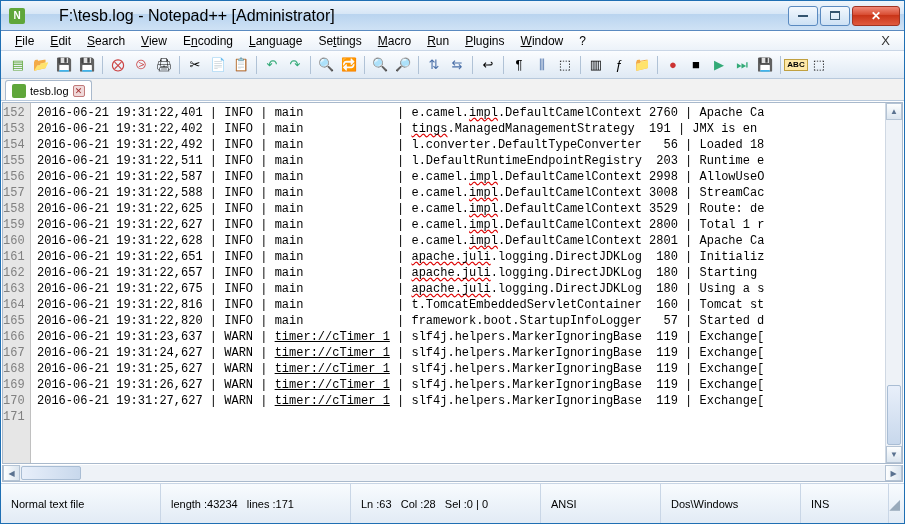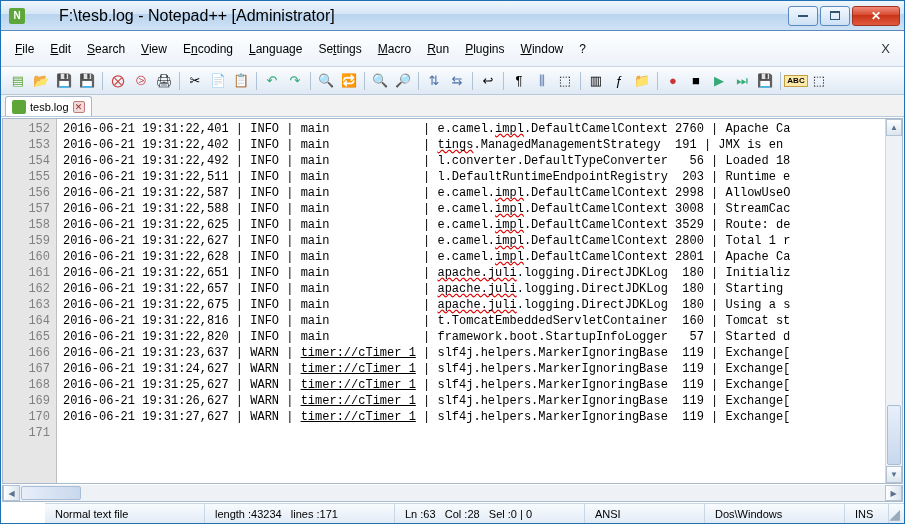--- a/index.html
+++ b/index.html
@@ -56,21 +56,21 @@
     width: 48px;
     background: linear-gradient(to bottom, #f08a7a, #d74a2f 45%, #c93418 46%, #e05a3e);
     border-color: #a03322;
     color: #fff;
   }
   .win-btn.min span { width: 10px; border-bottom: 2px solid #33546f; }
   .win-btn.max span { width: 10px; height: 9px; border: 1px solid #33546f; border-top-width: 2px; }
   .win-btn.close span { font-size: 12px; font-weight: bold; }
 
   .menubar {
-    height: 36px;
+    height: 20px;
     background: linear-gradient(to bottom, #fff, #ecf2f9);
     border-bottom: 1px solid #c9d6e6;
     display: flex;
     align-items: center;
     padding: 0 6px;
     font-size: 12px;
     color: #000;
   }
   .menu-item { padding: 2px 8px; cursor: default; }
   .menu-item u { text-decoration: underline; }
@@ -140,21 +140,21 @@
   .editor-wrap {
     flex: 1;
     display: flex;
     border: 1px solid #a9b9cc;
     margin: 1px;
     overflow: hidden;
     background: #fff;
     position: relative;
   }
   .gutter {
-    width: 54px;
+    width: 28px;
     background: #e6e6e6;
     color: #808080;
     text-align: right;
     padding: 2px 6px 0 0;
     font-family: "Courier New", monospace;
     font-size: 12px;
     line-height: 16px;
     border-right: 1px solid #c0c0c0;
   }
   .code {
@@ -216,28 +216,27 @@
   .hscroll .thumb {
     position: absolute;
     top: 1px; bottom: 1px; left: 1px;
     width: 60px;
     background: linear-gradient(to right, #e8effa, #c8d8ec);
     border: 1px solid #a9bdd4;
     border-radius: 2px;
   }
 
   .statusbar {
-    height: 20px;
+    height: 40px;
     background: linear-gradient(to bottom, #f8fbfe, #e2ebf5);
     border-top: 1px solid #c9d6e6;
     display: flex;
     align-items: flex-end;
     font-size: 11px;
     color: #000;
-    margin-left: 44px;
   }
   .sb-cell {
     padding: 0 10px;
     border-right: 1px solid #c9d6e6;
     height: 100%;
     display: flex;
     align-items: center;
   }
   .sb-cell.wide { flex: 0 0 160px; }
   .sb-cell.w2 { flex: 0 0 190px; }

